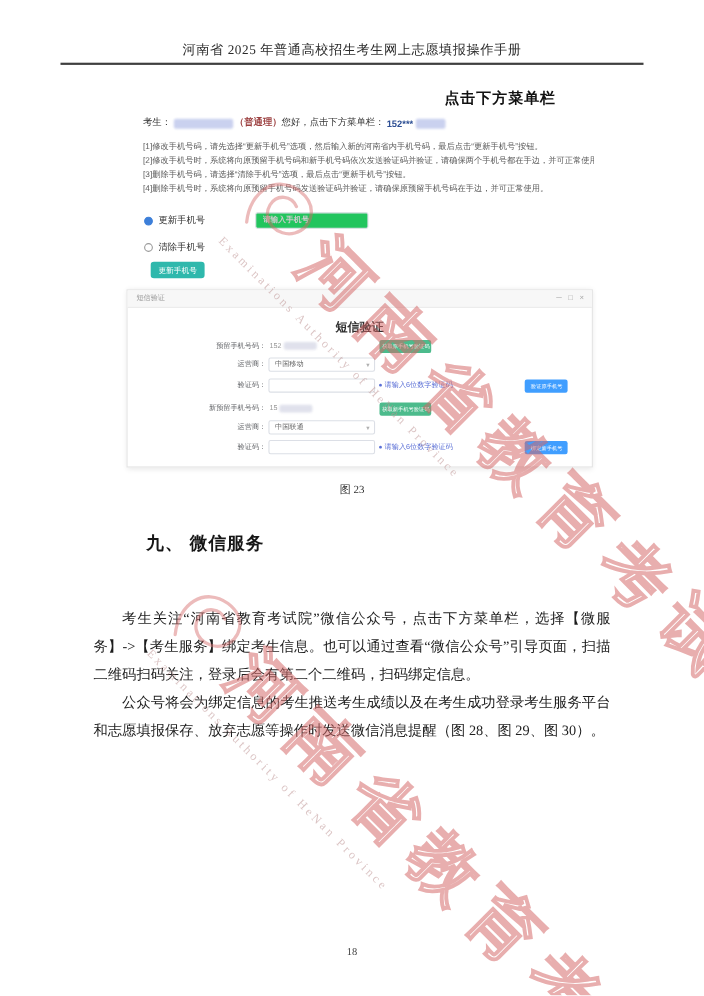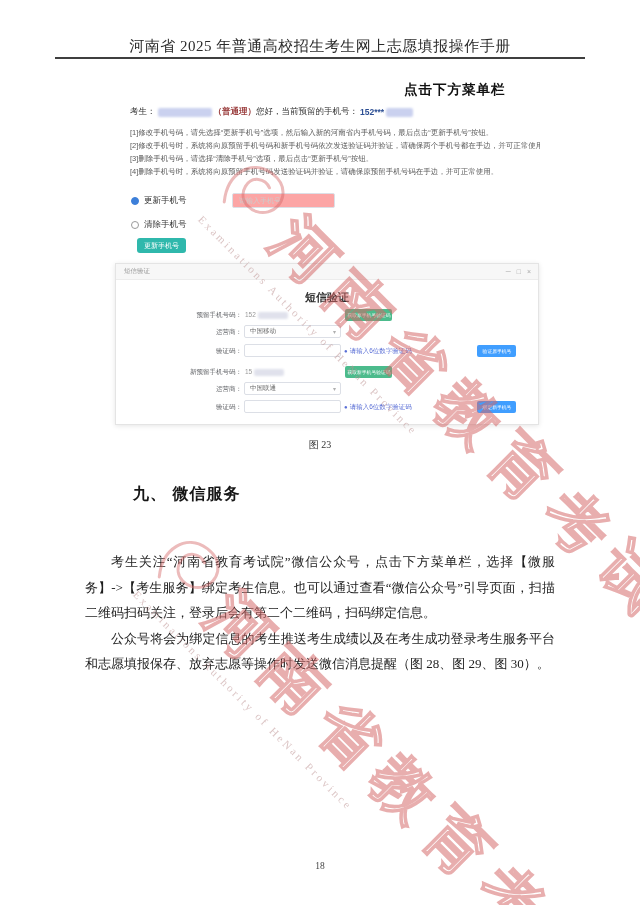--- a/index.html
+++ b/index.html
@@ -2,41 +2,41 @@
 <html><head>
 <meta charset="utf-8">
 <style>
   * { margin:0; padding:0; box-sizing:border-box; }
   html,body { width:640px; height:905px; }
   body { font-family:"Liberation Sans", sans-serif; background:#fff; }
   .page { position:relative; width:640px; height:905px; background:#ffffff; overflow:hidden; }
 
   
   .header-title { position:absolute; top:37px; left:0; width:100%; text-align:center;
-    font-family:"Liberation Serif","DejaVu Serif",serif; font-size:15px; color:#2b2b2b; letter-spacing:.5px; z-index:2;}
+    font-family:"Liberation Serif","DejaVu Serif",serif; font-size:12px; color:#2b2b2b; letter-spacing:.5px; z-index:2;}
   .header-rule { position:absolute; top:57px; left:55px; width:530px; border-top:2px solid #3f3f3f; z-index:2;}
 
   
   .phone-title { position:absolute; top:81px; left:404px; font-size:13.5px; font-weight:bold; color:#111; letter-spacing:1px; z-index:2;}
   .greeting { position:absolute; top:106px; left:130px; font-size:8.5px; color:#333; display:flex; align-items:center; z-index:2;}
   .greeting .type { font-weight:bold; color:#9c4040;text-align:center; }
   .greeting .phone { font-weight:bold; color:#2d4f94; margin-left:2px;}
   .redact { display:inline-block; background:#b9c2ea; opacity:.75; border-radius:2px; filter:blur(1.2px); vertical-align:middle; }
   .redact.name { width:54px; height:9px; margin:0 2px; }
   .redact.tail { width:27px; height:9px; margin-left:2px; }
   .redact.sm { width:30px; height:7px; margin-left:2px; background:#d6d8e6; }
 
   .notes { position:absolute; top:127px; left:130px; width:410px; overflow:hidden; z-index:2;}
   .note-line { font-size:7.5px; color:#5a5a5a; line-height:12.9px; white-space:nowrap; }
 
   .radio-row { position:absolute; left:131px; display:flex; align-items:center; font-size:8.5px; color:#333; z-index:2;}
   .radio-dot { width:8px; height:8px; border-radius:50%; background:#3d7fd9; border:1px solid #3d7fd9; margin-right:5px; }
   .radio-ring { width:8px; height:8px; border-radius:50%; background:#fff; border:1px solid #9a9a9a; margin-right:5px; }
   .phone-input { position:absolute; top:193px; left:232px; width:103px; height:15px; border:1px solid #dcdfe6; border-radius:2px;
-    font-size:7px; padding-left:6px; color:#555; z-index:2; background:#fca5a5;}
+    font-size:7px; padding-left:6px; color:#555; z-index:2; background:#22c55e;font-weight:bold;}
   .phone-input::placeholder { color:#cccccc; }
   .btn-teal { position:absolute; top:238px; left:137px; width:49px; height:15px; background:#2fb8ac; color:#fff;
     border:none; border-radius:3px; font-size:7px; display:flex; align-items:center; justify-content:center; z-index:2; cursor:pointer;}
 
   
   .dialog { position:absolute; top:263px; left:115px; width:424px; height:162px; background:#fff;
     border:1px solid #e4e4e4; box-shadow:0 1px 5px rgba(0,0,0,.10); z-index:2;}
   .dlg-titlebar { position:absolute; top:0; left:0; width:100%; height:16px; background:#f7f7f7; border-bottom:1px solid #ececec;
     display:flex; align-items:center; }
   .dlg-title { font-size:6.5px; color:#999; margin-left:8px; }
@@ -92,21 +92,21 @@
 
   <div class="header-title">河南省 2025 年普通高校招生考生网上志愿填报操作手册</div>
   <div class="header-rule"></div>
 
   <div class="phone-title">点击下方菜单栏</div>
 
   <div class="greeting">
     <span>考生：</span>
     <span class="redact name"></span>
     <span class="type">（普通理）</span>
-    <span>您好，当前预留的手机号：</span>
+    <span>您好，点击下方菜单栏：</span>
     <span class="phone">152***</span>
     <span class="redact tail"></span>
   </div>
 
   <div class="notes">
     <div class="note-line">[1]修改手机号码，请先选择“更新手机号”选项，然后输入新的河南省内手机号码，最后点击“更新手机号”按钮。</div>
     <div class="note-line">[2]修改手机号时，系统将向原预留手机号码和新手机号码依次发送验证码并验证，请确保两个手机号都在手边，并可正常使用。</div>
     <div class="note-line">[3]删除手机号码，请选择“清除手机号”选项，最后点击“更新手机号”按钮。</div>
     <div class="note-line">[4]删除手机号时，系统将向原预留手机号码发送验证码并验证，请确保原预留手机号码在手边，并可正常使用。</div>
   </div>

